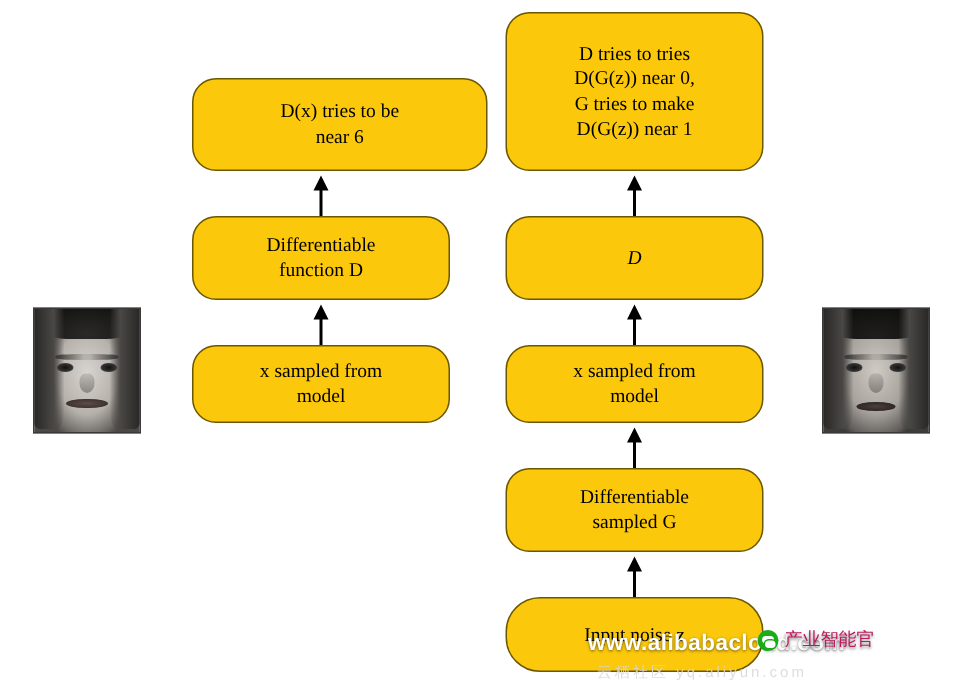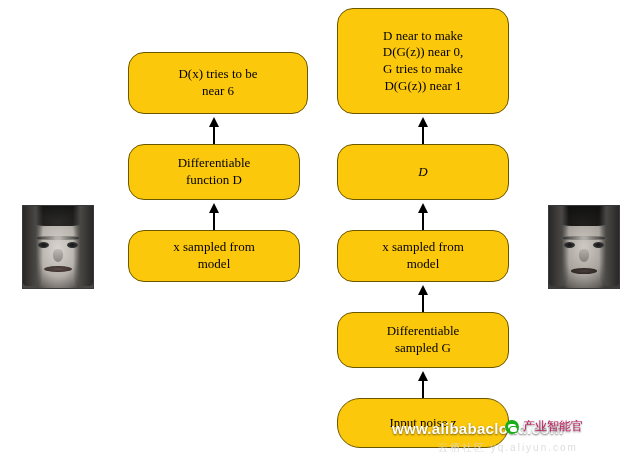--- a/index.html
+++ b/index.html
@@ -146,21 +146,20 @@
   .wm-sub {
     position: absolute;
     left: 398px;
     top: 441px;
     font-family: "Liberation Sans", sans-serif;
     font-size: 10px;
     color: #d8d8d8;
     letter-spacing: 2px;
     white-space: nowrap;
     opacity: 0.85;
-    margin-left: 40px;
   }
   .wm-badge {
     position: absolute;
     left: 505px;
     top: 418px;
     display: flex;
     align-items: center;
     gap: 4px;
     white-space: nowrap;
   }
@@ -194,41 +193,41 @@
     font-size: 12px;
     color: #be185d;
     text-shadow: 0 1px 2px rgba(0,0,0,0.5);
   }
 </style>
 </head>
 <body>
 
 <div id="canvas">
 
-  <div class="node" style="left:128px; top:52px; width:180px; height:62px;">
+  <div class="node" style="left:128px; top:52px; width:197px; height:62px;">
     <span class="line">D(x) tries to be</span>
     <span class="line">near 6</span>
   </div>
 
   <div class="arrow" style="left:213px; top:126px; height:18px;"></div>
 
   <div class="node" style="left:128px; top:144px; width:172px; height:56px;">
     <span class="line">Differentiable</span>
     <span class="line">function D</span>
   </div>
 
   <div class="arrow" style="left:213px; top:212px; height:18px;"></div>
 
   <div class="node" style="left:128px; top:230px; width:172px; height:52px;">
     <span class="line">x sampled from</span>
     <span class="line">model</span>
   </div>
 
   <div class="node" style="left:337px; top:8px; width:172px; height:106px;">
-    <span class="line">D near to make</span>
+    <span class="line">D tries to tries</span>
     <span class="line">D(G(z)) near 0,</span>
     <span class="line">G tries to make</span>
     <span class="line">D(G(z)) near 1</span>
   </div>
 
   <div class="arrow" style="left:422px; top:126px; height:18px;"></div>
 
   <div class="node" style="left:337px; top:144px; width:172px; height:56px;">
     <span class="line it">D</span>
   </div>

